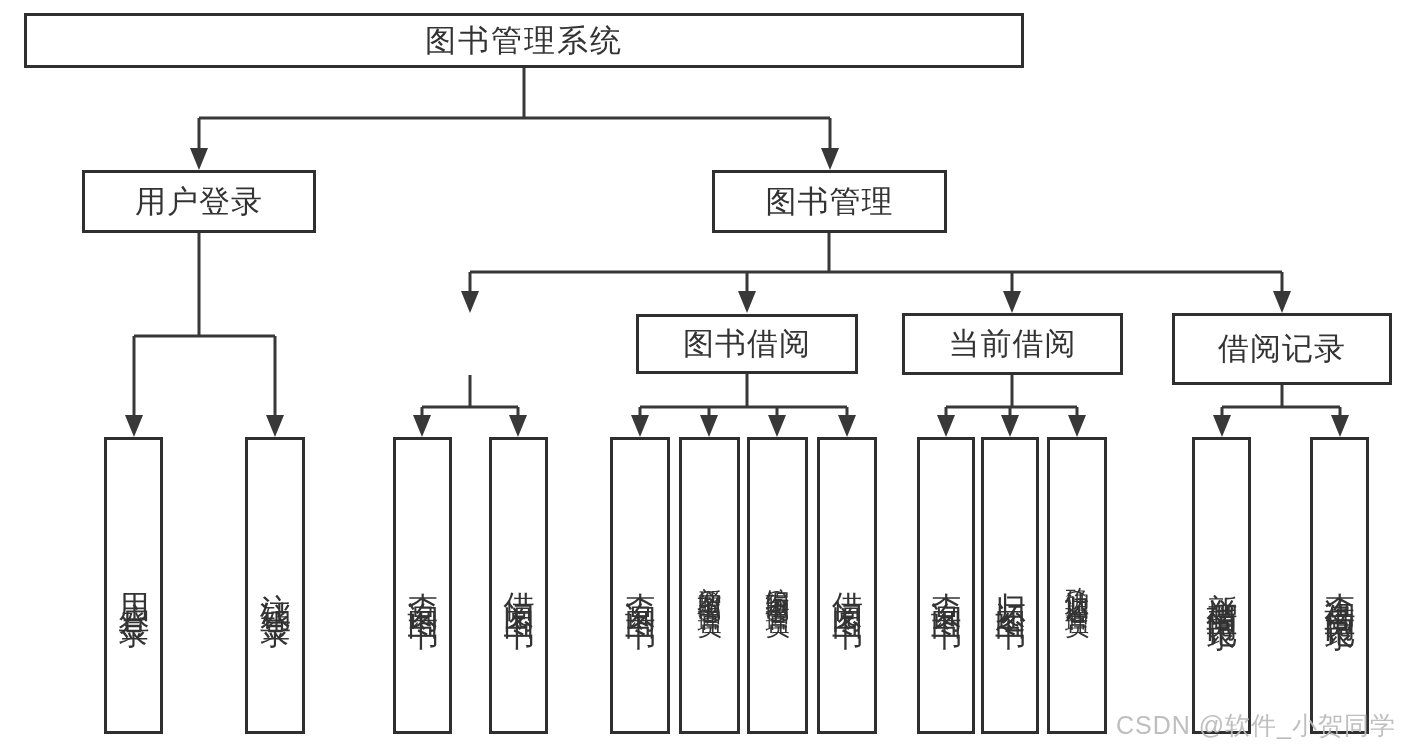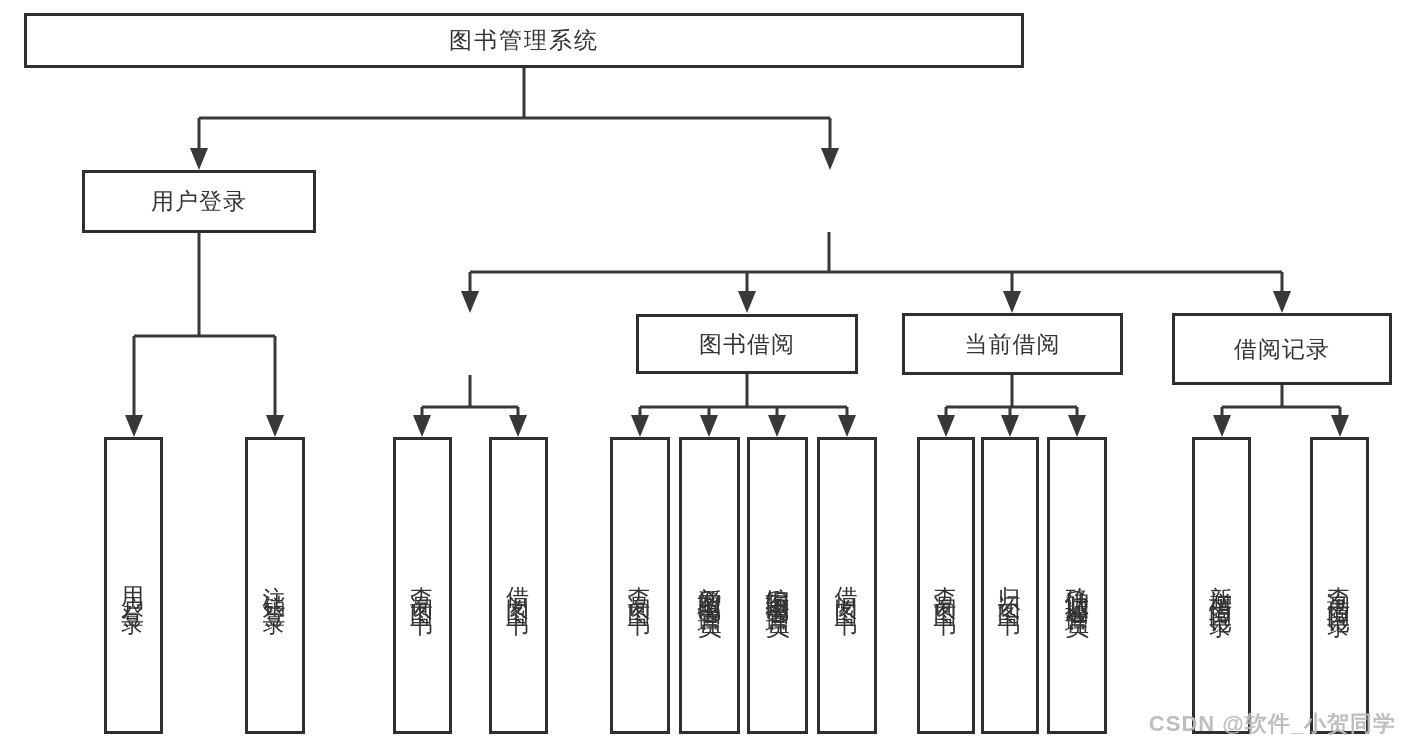--- a/index.html
+++ b/index.html
@@ -2,28 +2,28 @@
 <html><head>
 <meta charset="utf-8">
 <style>
   html,body{margin:0;padding:0;background:#fff;}
   body{width:1405px;height:747px;position:relative;overflow:hidden;
        font-family:"Liberation Sans","DejaVu Sans",sans-serif;color:#333;}
   #canvas{position:absolute;left:0;top:0;width:1405px;height:747px;}
   svg.connectors{position:absolute;left:0;top:0;z-index:1;}
   .box{position:absolute;box-sizing:border-box;background:#fff;border:3px solid #2f2f2f;
        display:flex;align-items:center;justify-content:center;z-index:2;
-       font-size:23px;letter-spacing:1px;white-space:nowrap;}
+       font-size:31px;letter-spacing:1px;white-space:nowrap;}
   .root{letter-spacing:2px;}
   .leaf{writing-mode:vertical-rl;text-orientation:mixed;}
   .leaf-short{letter-spacing:9px;}
   .leaf-mid{letter-spacing:6px;}
   .leaf-long{font-size:24px;letter-spacing:4px;}
   .watermark{position:absolute;top:709px;right:9px;z-index:3;
-       font-size:22px;letter-spacing:1px;color:rgba(186,186,186,0.95);font-weight:bold;}
+       font-size:25px;letter-spacing:1px;color:rgba(186,186,186,0.95);}
 </style>
 </head>
 <body>
 
 <div id="canvas">
 
   <svg class="connectors" width="1405" height="747" viewBox="0 0 1405 747">
     <path fill="none" stroke-width="3" d="M524,68 V118 M199,118 H830 M199,118 V152 M830,118 V152
              M199,233 V336 M134,336 H275 M134,336 V419 M275,336 V419
              M829,232 V272 M470,272 H1282 M470,272 V295 M747,272 V295 M1012,272 V295 M1282,272 V295
@@ -36,20 +36,21 @@
              M461,291 h18 l-9,22 z M738,291 h18 l-9,22 z M1003,291 h18 l-9,22 z M1273,291 h18 l-9,22 z
              M413,415 h18 l-9,22 z M509,415 h18 l-9,22 z
              M631,415 h18 l-9,22 z M700,415 h18 l-9,22 z M768,415 h18 l-9,22 z M838,415 h18 l-9,22 z
              M937,415 h18 l-9,22 z M1001,415 h18 l-9,22 z M1068,415 h18 l-9,22 z
              M1213,415 h18 l-9,22 z M1331,415 h18 l-9,22 z" fill="#383838"></path>
   </svg>
 
   <div class="box root" style="left:24px;top:13px;width:1000px;height:55px">图书管理系统</div>
 
   <div class="box" style="left:82px;top:170px;width:234px;height:63px">用户登录</div>
+  <div class="box" style="left:712px;top:170px;width:235px;height:63px">图书管理</div>
 
   <div class="box" style="left:902px;top:313px;width:221px;height:62px">当前借阅</div>
   <div class="box" style="left:636px;top:314px;width:222px;height:60px">图书借阅</div>
   <div class="box" style="left:1172px;top:313px;width:220px;height:72px">借阅记录</div>
 
   <div class="box leaf leaf-short" style="left:104px;top:437px;width:59px;height:297px">用户登录</div>
   <div class="box leaf leaf-short" style="left:245px;top:437px;width:60px;height:297px">注销登录</div>
 
   <div class="box leaf leaf-short" style="left:393px;top:437px;width:59px;height:297px">查询图书</div>
   <div class="box leaf leaf-short" style="left:489px;top:437px;width:59px;height:297px">借阅图书</div>

